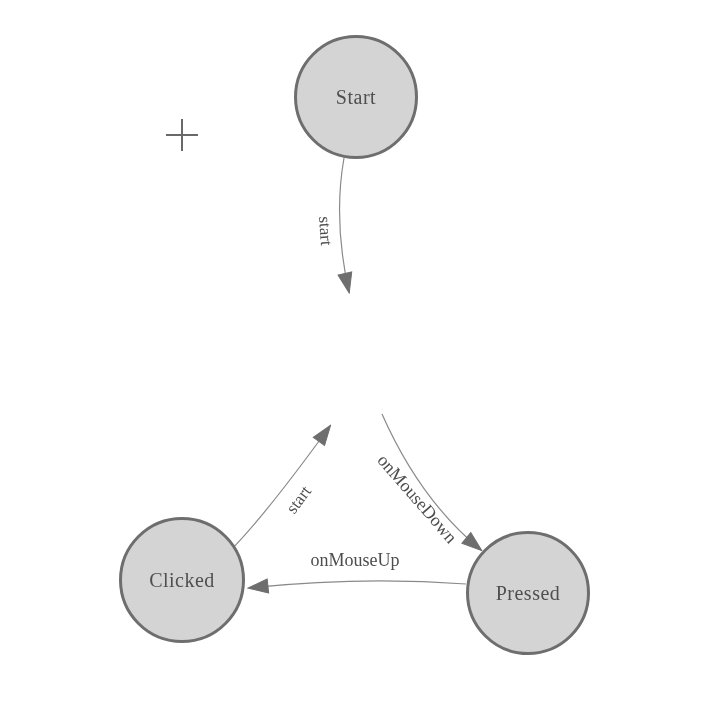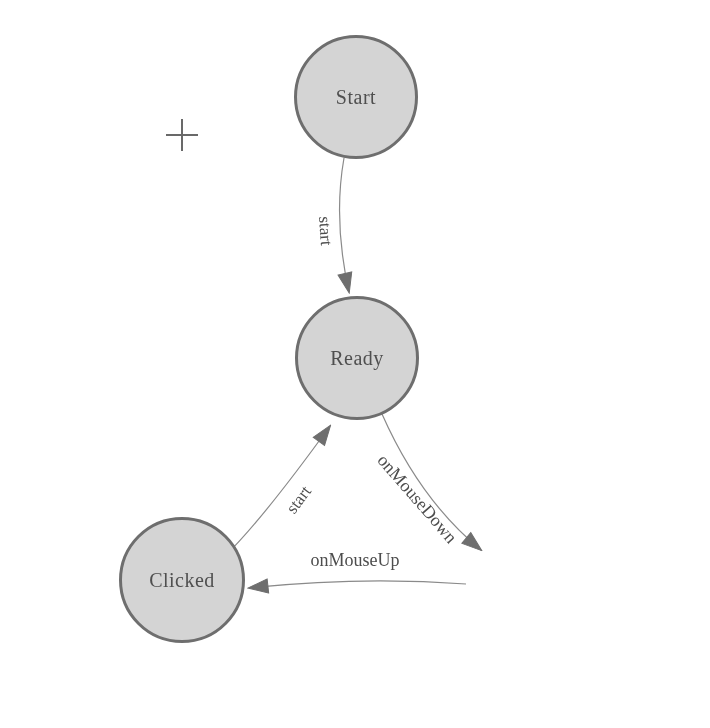--- a/index.html
+++ b/index.html
@@ -72,28 +72,28 @@
     <g stroke="#696969" stroke-width="2">
       <line x1="166" y1="135" x2="198" y2="135"></line>
       <line x1="182" y1="119" x2="182" y2="151"></line>
     </g>
   </svg>
 
   <div class="node" style="left:294px; top:35px; width:124px; height:124px;">
     <span class="node-label">Start</span>
   </div>
 
-  <div class="node" style="left:295px; top:296px; width:124px; height:124px;">
-    <span class="node-label">Ready</span>
-  </div>
 
   <div class="node" style="left:119px; top:517px; width:126px; height:126px;">
     <span class="node-label">Clicked</span>
   </div>
 
+  <div class="node" style="left:466px; top:531px; width:124px; height:124px;">
+    <span class="node-label">Pressed</span>
+  </div>
 
   <div class="edge-label" style="left:325px; top:231px; transform:translate(-50%,-50%) rotate(86deg); font-size:17px;">start</div>
 
   <div class="edge-label" style="left:299px; top:500px; transform:translate(-50%,-50%) rotate(-53deg); font-size:17px;">start</div>
 
   <div class="edge-label" style="left:417px; top:499px; transform:translate(-50%,-50%) rotate(49deg);">onMouseDown</div>
 
   <div class="edge-label" style="left:355px; top:560px; transform:translate(-50%,-50%);">onMouseUp</div>
 
 </div>

